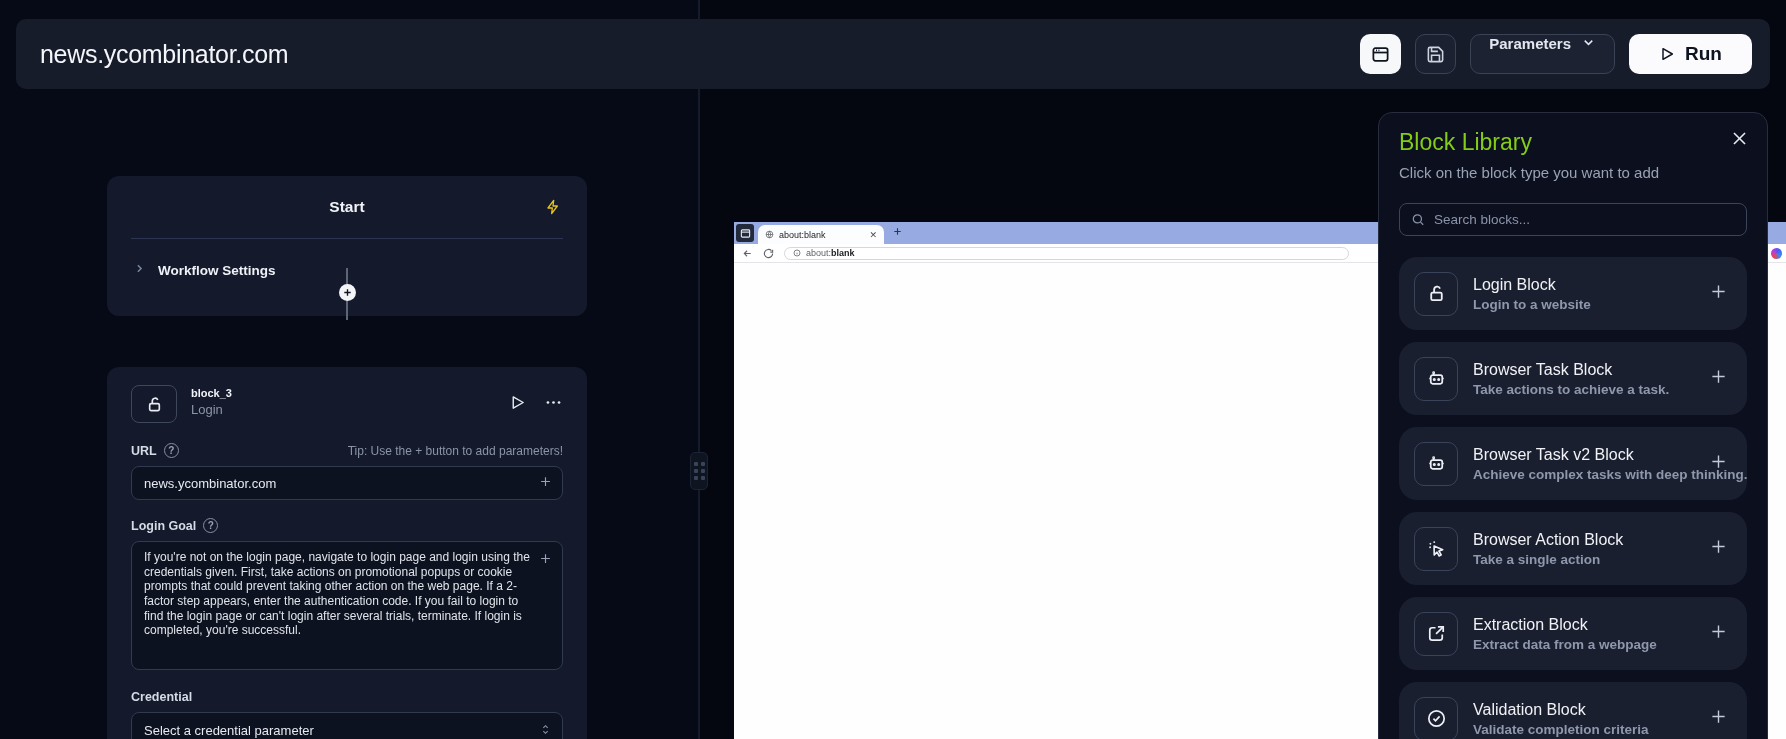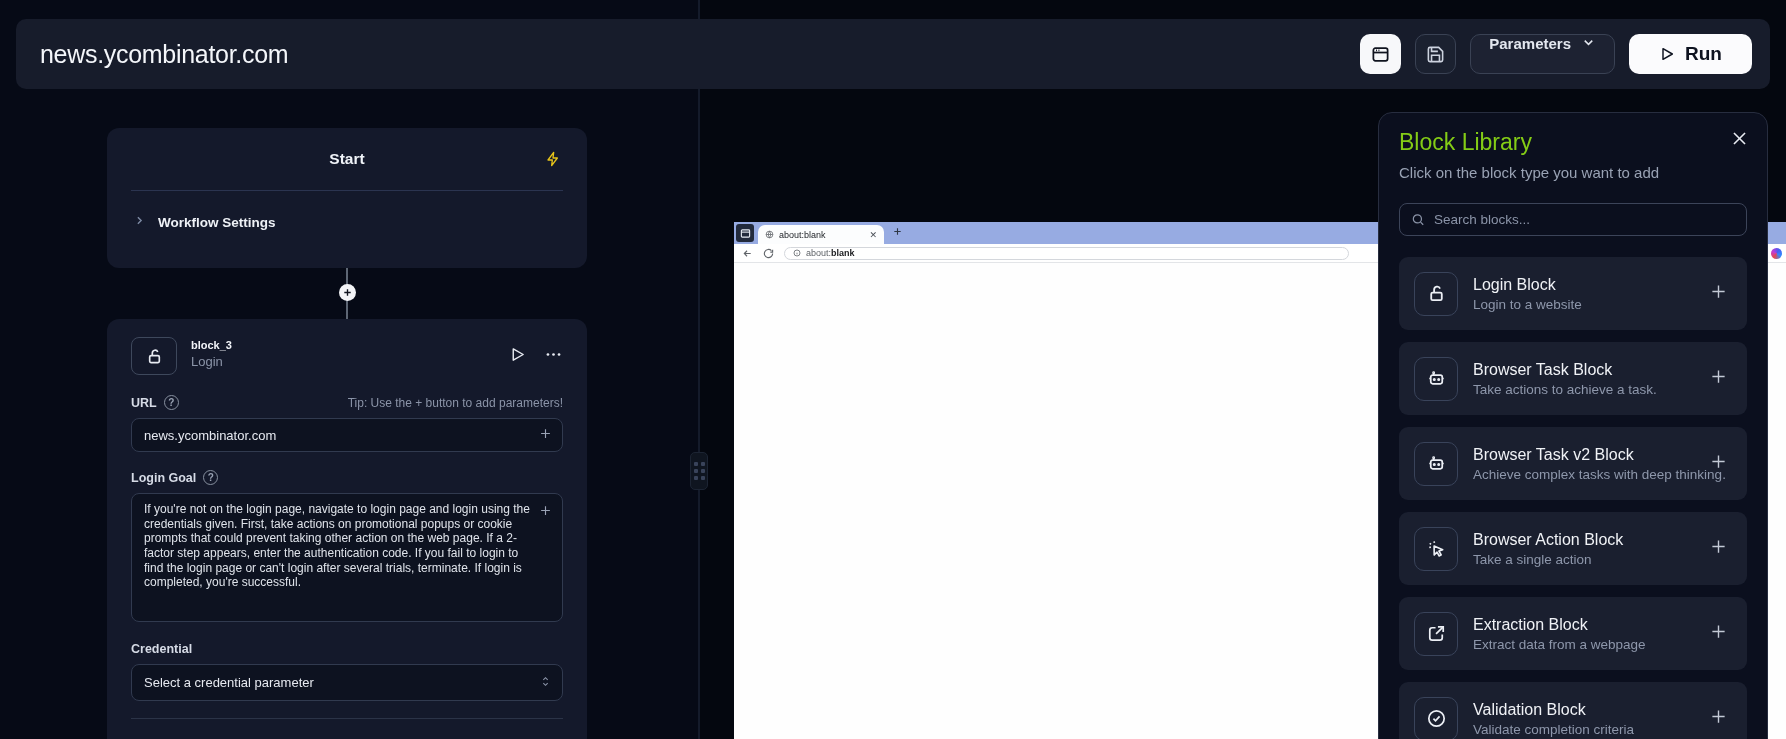--- a/index.html
+++ b/index.html
@@ -15,21 +15,21 @@
   .header { position:absolute; left:16px; top:19px; width:1754px; height:70px; background:#171c2b; border-radius:10px; display:flex; align-items:center; z-index:30; }
   .header-title { margin-left:24px; color:#f4f6fa; font-size:25px; font-weight:500; letter-spacing:-0.3px; }
   .header-right { position:absolute; right:16px; display:flex; align-items:center; gap:14px; }
   .icon-btn { width:41px; height:40px; border-radius:10px; display:flex; align-items:center; justify-content:center; cursor:pointer; }
   .icon-btn.white { background:#f7f8fa; color:#10141f; }
   .icon-btn.ghost { background:#1b2130; border:1px solid #3a4254; color:#cdd3df; }
   .btn-params { height:40px; padding:0 18px; background:#1d2232; border:1px solid #3a4254; border-radius:10px; color:#e3e7ef; font-size:15px; font-weight:600; display:flex; gap:10px; cursor:pointer; }
   .btn-run { height:40px; width:123px; background:#fbfbfd; border-radius:10px; color:#0e1320; font-size:19px; font-weight:700; display:flex; align-items:center; justify-content:center; gap:10px; cursor:pointer; margin-right:2px; }
 
   
-  .card { position:absolute; background:#14192b; border-radius:12px; }
+  .card { position:absolute; background:#14192b; border-radius:12px;margin-top:48px; }
   .start-card { left:107px; top:128px; width:480px; height:140px; }
   .start-title-row { position:relative; height:62px; display:flex; align-items:center; justify-content:center; }
   .start-title { color:#f0f3f8; font-size:15.5px; font-weight:600; }
   .bolt { position:absolute; right:26px; top:23px; color:#e7c41a; }
   .start-divider { margin:0 24px; height:1px; background:#2b3450; }
   .wf-settings-row { display:flex; align-items:center; gap:12px; padding:22px 0 0 26px; cursor:pointer; }
   .wf-settings-label { color:#eef1f6; font-size:13.5px; font-weight:600; }
   .chev { color:#7d8aa3; }
 
   .connector-line { position:absolute; left:346px; top:268px; width:2px; height:52px; background:#5d6674; }
@@ -75,25 +75,25 @@
   
   .panel { position:absolute; left:1378px; top:112px; width:390px; height:650px; background:#0b0f1e; border:1px solid #272d3f; border-radius:14px; padding:16px 20px; z-index:20; }
   .panel-head { position:relative; }
   .panel-title { color:#84cc16; font-size:23px; font-weight:400; }
   .panel-close { position:absolute; right:-2px; top:0; color:#e8ebf2; cursor:pointer; }
   .panel-sub { color:#99a2b4; font-size:15px; margin-top:8px; }
   .search-box { margin-top:22px; height:33px; border:1px solid #3c4459; border-radius:8px; display:flex; align-items:center; padding:0 11px; gap:9px; color:#8b94a8; }
   .search-box input { background:transparent; border:none; outline:none; color:#dfe3ea; font-size:13.5px; width:100%; font-family:"Liberation Sans",sans-serif; }
   .search-box input::placeholder { color:#8b94a8; }
   .lib-list { margin-top:21px; display:flex; flex-direction:column; gap:12px; }
-  .lib-item { height:73px; background:#1a1f2f; border-radius:9px; display:flex; align-items:center; padding:0 18px 0 15px; cursor:pointer; }
+  .lib-item { height:73px; background:#1a1f2f; border-radius:18px; display:flex; align-items:center; padding:0 18px 0 15px; cursor:pointer; }
   .lib-icon { width:44px; height:44px; border:1px solid #39435a; border-radius:10px; display:flex; align-items:center; justify-content:center; color:#eceff5; flex:none; }
   .lib-text { margin-left:15px; flex:1; min-width:0; }
   .lib-title { color:#f0f2f6; font-size:16px; font-weight:500; }
-  .lib-sub { color:#8e97ab; font-size:13.5px; margin-top:3px; white-space:nowrap; }
+  .lib-sub { color:#8e97ab; font-size:13.5px; margin-top:3px; white-space:nowrap;font-weight:bold; }
   .lib-plus { color:#c3c9d6; flex:none; }
 </style>
 </head>
 <body>
 
 <div class="screen">
   <div class="canvas-left"></div>
   <div class="v-divider"></div>
 
   <div class="browser">

